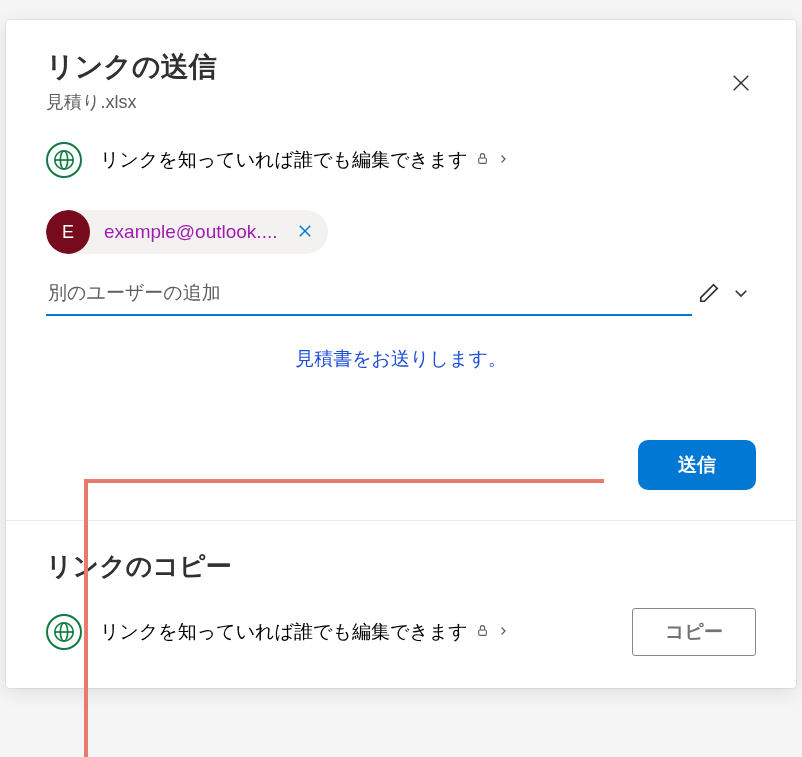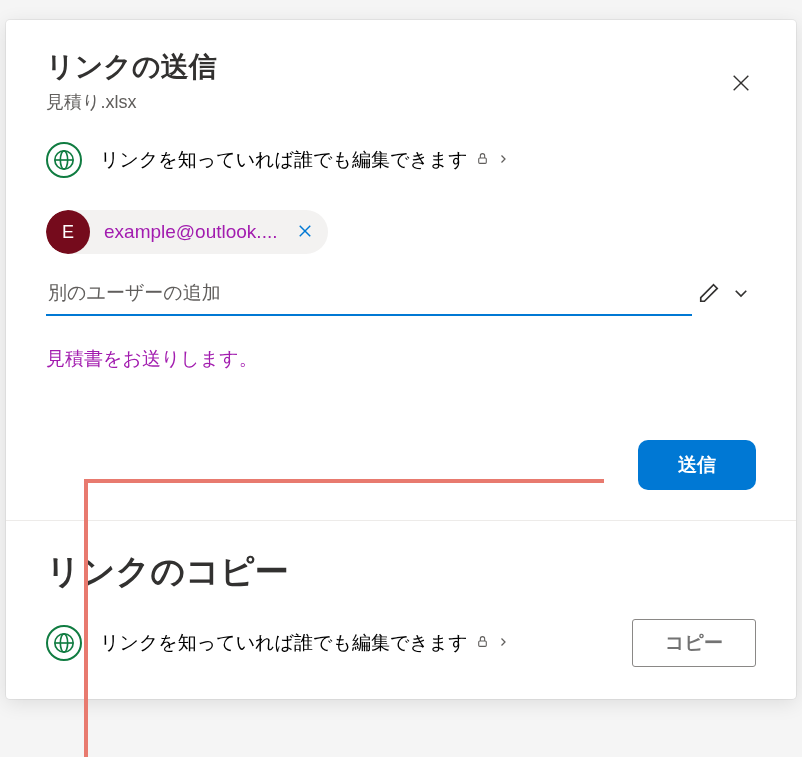--- a/index.html
+++ b/index.html
@@ -147,27 +147,28 @@
       cursor: pointer;
       padding: 6px;
       display: flex;
     }
     .pencil-btn svg { width: 22px; height: 22px; }
     .chevron-btn svg { width: 18px; height: 18px; }
     .message-area {
       margin-top: 30px;
       border: none;
       font-size: 19px;
-      color: #a21caf;
+      color: #1d4ed8;
       width: 100%;
       resize: none;
       outline: none;
       min-height: 60px;
       font-family: inherit;
       background: transparent;
+      text-align: center;
     }
     .send-row {
       display: flex;
       justify-content: flex-end;
       padding: 30px 40px 30px 40px;
     }
     .send-btn {
       background: #0078d4;
       color: #fff;
       border: none;
@@ -177,21 +178,21 @@
       padding: 12px 40px;
       cursor: pointer;
     }
     .divider {
       border-top: 1px solid #edebe9;
     }
     .copy-section {
       padding: 28px 40px 32px 40px;
     }
     .copy-title {
-      font-size: 34px;
+      font-size: 26px;
       font-weight: 700;
       color: #323130;
     }
     .copy-row {
       margin-top: 24px;
       display: flex;
       align-items: center;
       justify-content: space-between;
     }
     .copy-left {

